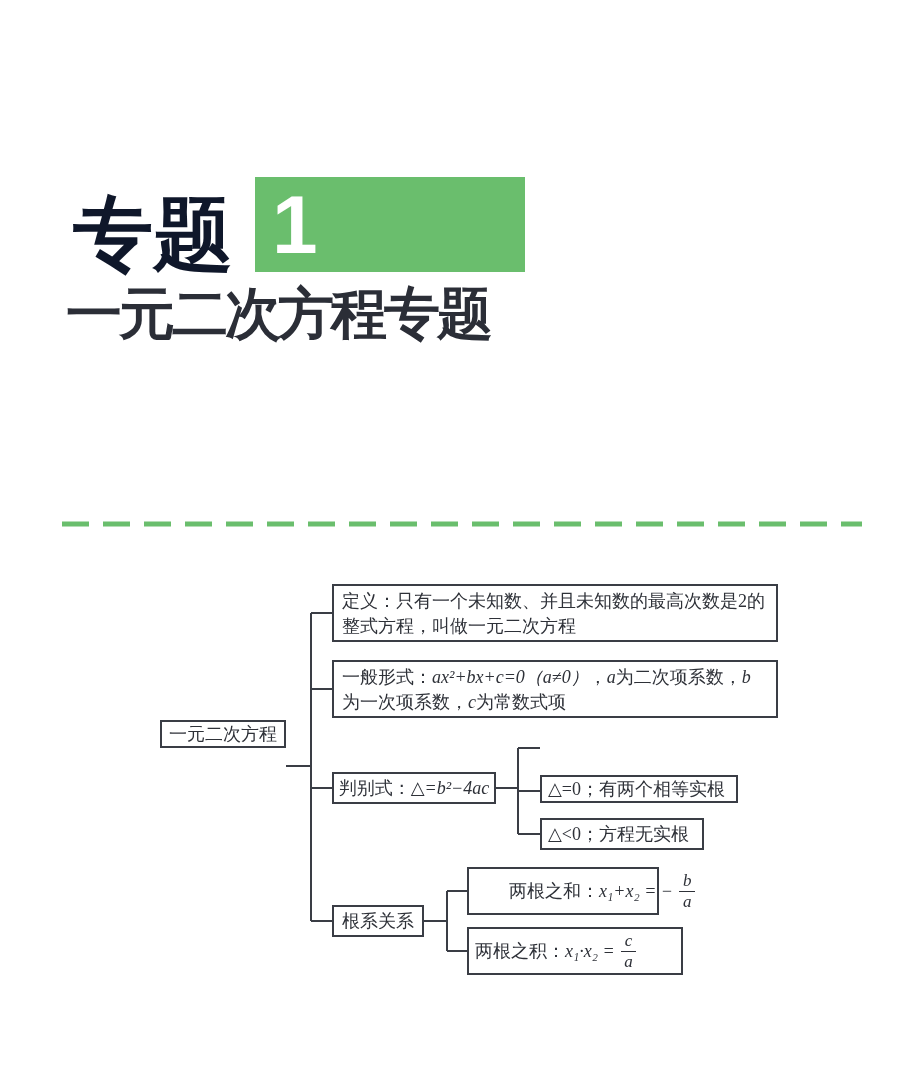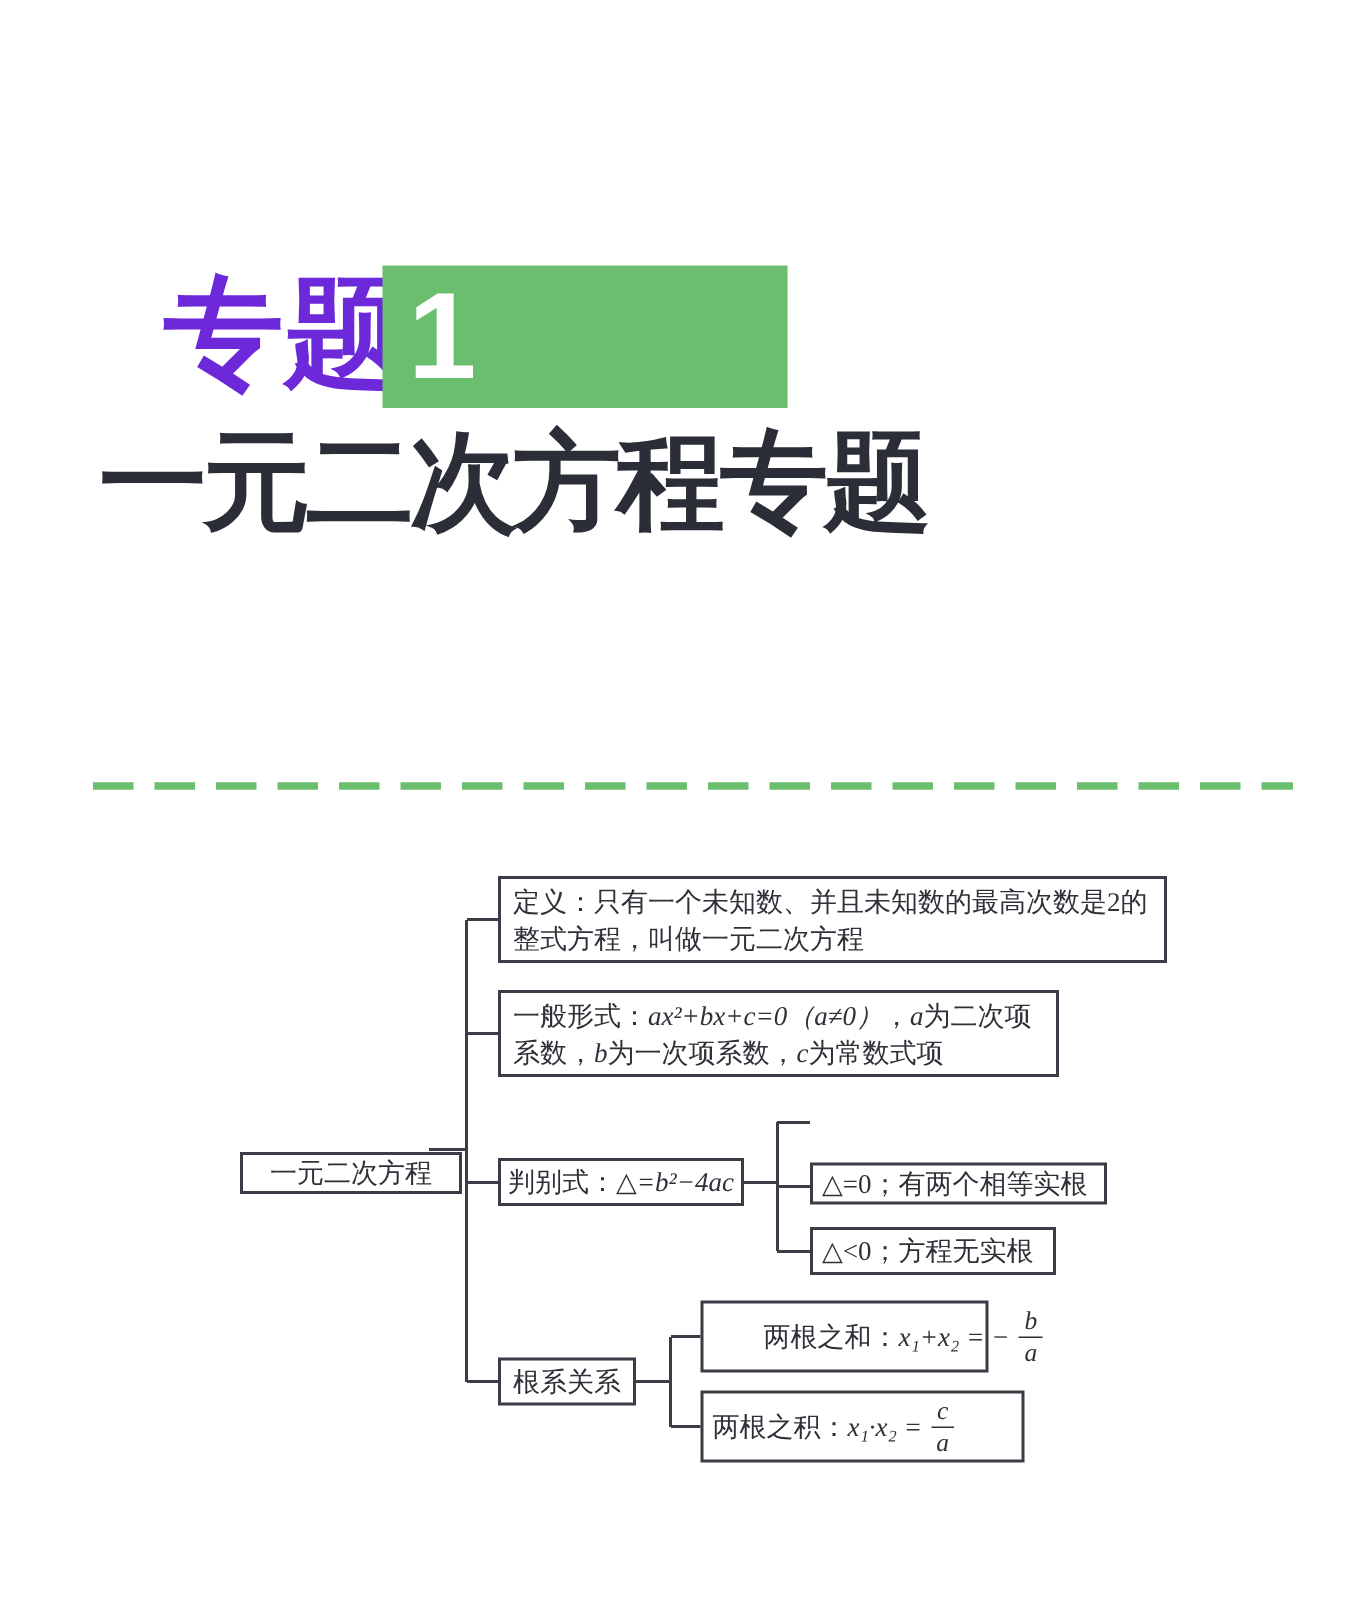--- a/index.html
+++ b/index.html
@@ -3,35 +3,35 @@
 <meta charset="utf-8">
 <style>
   html,body { margin:0; padding:0; background:#ffffff; }
   .page {
     position:relative; width:908px; height:1075px; background:#ffffff;
     overflow:hidden; font-family:"Liberation Sans", sans-serif;
   }
 
   
   .topic-label {
-    position:absolute; left:73px; top:183px;
+    position:absolute; left:73px; top:195px;
     font-size:80px; font-weight:900; line-height:1;
-    color:#6d28d9; letter-spacing:0px;margin-left:36px;
+    color:#0f172a; letter-spacing:0px;
   }
   .topic-box {
     position:absolute; left:255px; top:177px; width:270px; height:95px;
     background:#6abe6d;
   }
   .topic-box .num {
     display:block; color:#ffffff; font-size:82px; font-weight:800;
     line-height:95px; padding-left:17px; font-family:"Liberation Sans", sans-serif;
   }
   .main-title {
     position:absolute; left:66px; top:285px;
-    font-size:72px; font-weight:900; line-height:1.05;
+    font-size:56px; font-weight:900; line-height:1.05;
     color:#2b2e37; letter-spacing:-3px; white-space:nowrap;
   }
   .section-title {
     position:absolute; left:64px; top:481px;
     font-size:32px; font-weight:900; color:#6abe6d; letter-spacing:1px;
   }
   .dash-rule { position:absolute; left:62px; top:520px; }
 
   
   .connector-svg { position:absolute; left:0; top:0; pointer-events:none; }
@@ -85,29 +85,29 @@
       <path d="M518 748 H540"></path>
       <path d="M518 791 H540"></path>
       <path d="M518 834 H540"></path>
       <path d="M424 921 H448"></path>
       <path d="M447 891 V951"></path>
       <path d="M447 891 H467"></path>
       <path d="M447 951 H467"></path>
     </g>
   </svg>
 
-  <div class="nbox center" style="left:160px; top:768px; width:148px; height:28px;">
+  <div class="nbox center" style="left:160px; top:720px; width:126px; height:28px;">
     <span class="cjk">一元二次方程</span>
   </div>
 
   <div class="nbox wrap" style="left:332px; top:584px; width:446px; height:58px;">
     <span class="cjk">定义：只有一个未知数、并且未知数的最高次数是2的整式方程，叫做一元二次方程</span>
   </div>
 
-  <div class="nbox wrap" style="left:332px; top:660px; width:374px; height:58px;">
+  <div class="nbox wrap" style="left:332px; top:660px; width:446px; height:58px;">
     <span class="cjk">一般形式：</span><span class="math">ax²+bx+c=0（a≠0）</span><span class="cjk">，</span><span class="math">a</span><span class="cjk">为二次项系数，</span><span class="math">b</span><span class="cjk">为一次项系数，</span><span class="math">c</span><span class="cjk">为常数式项</span>
   </div>
 
   <div class="nbox center" style="left:332px; top:772px; width:164px; height:32px;">
     <span class="cjk">判别式：</span>
       <span class="math">△=b²−4ac</span>
   </div>
 
   <div class="nbox pad" style="left:540px; top:775px; width:198px; height:28px;">
     <span class="cjk">△=0；有两个相等实根</span>

